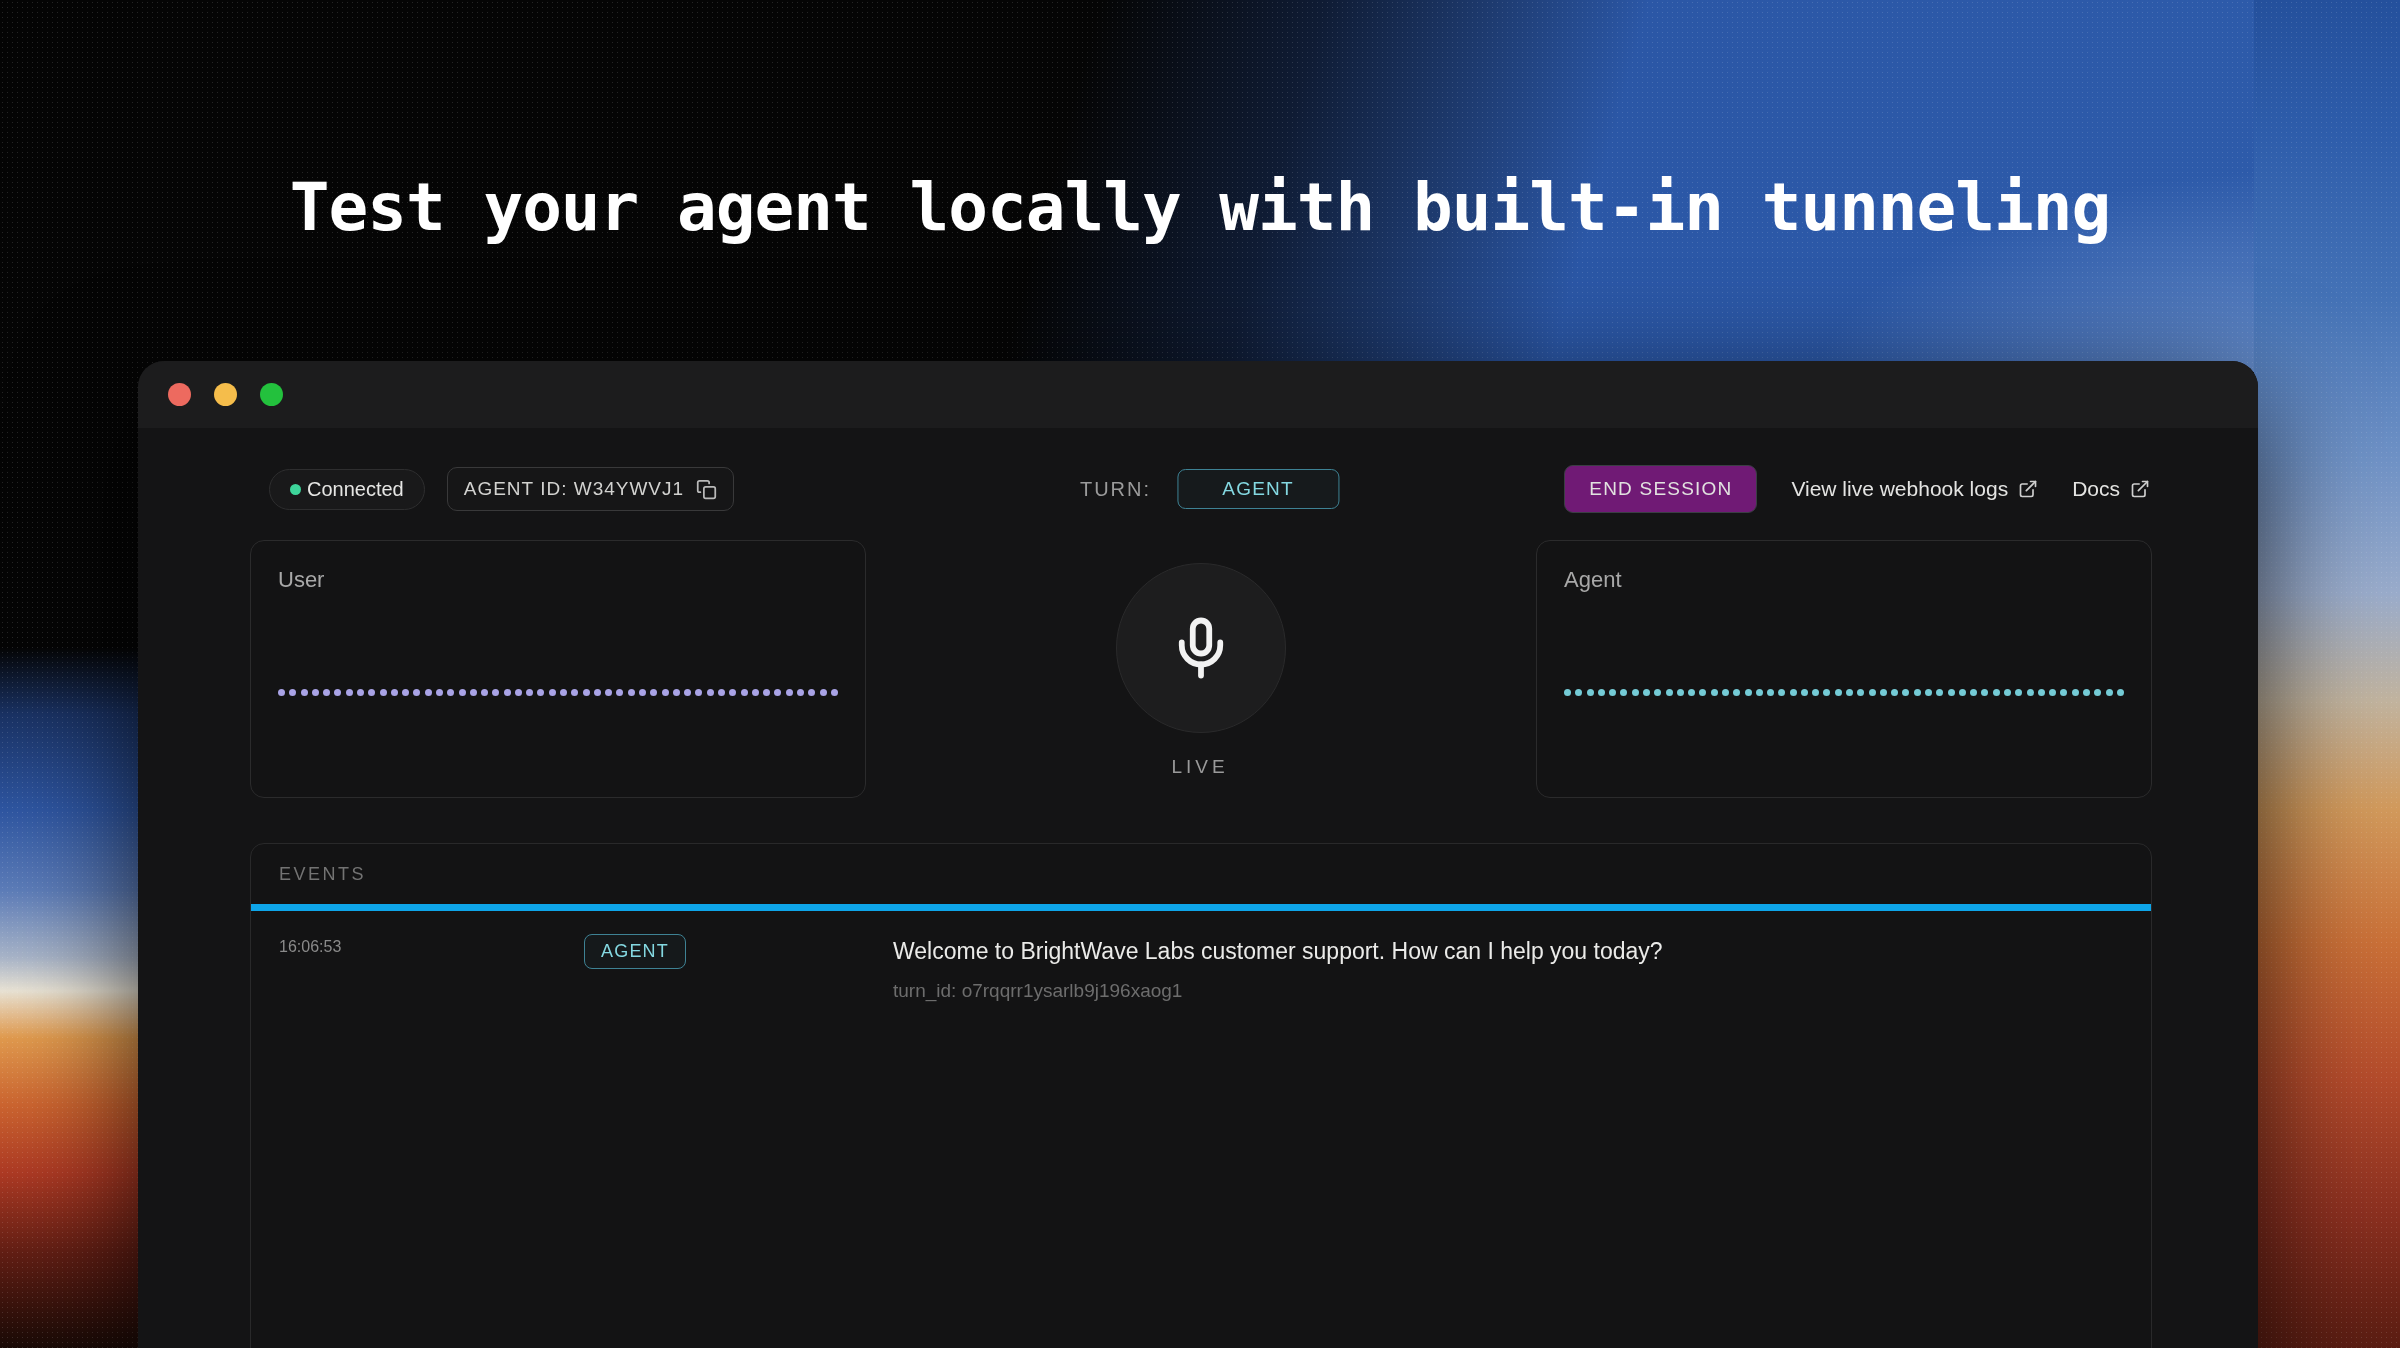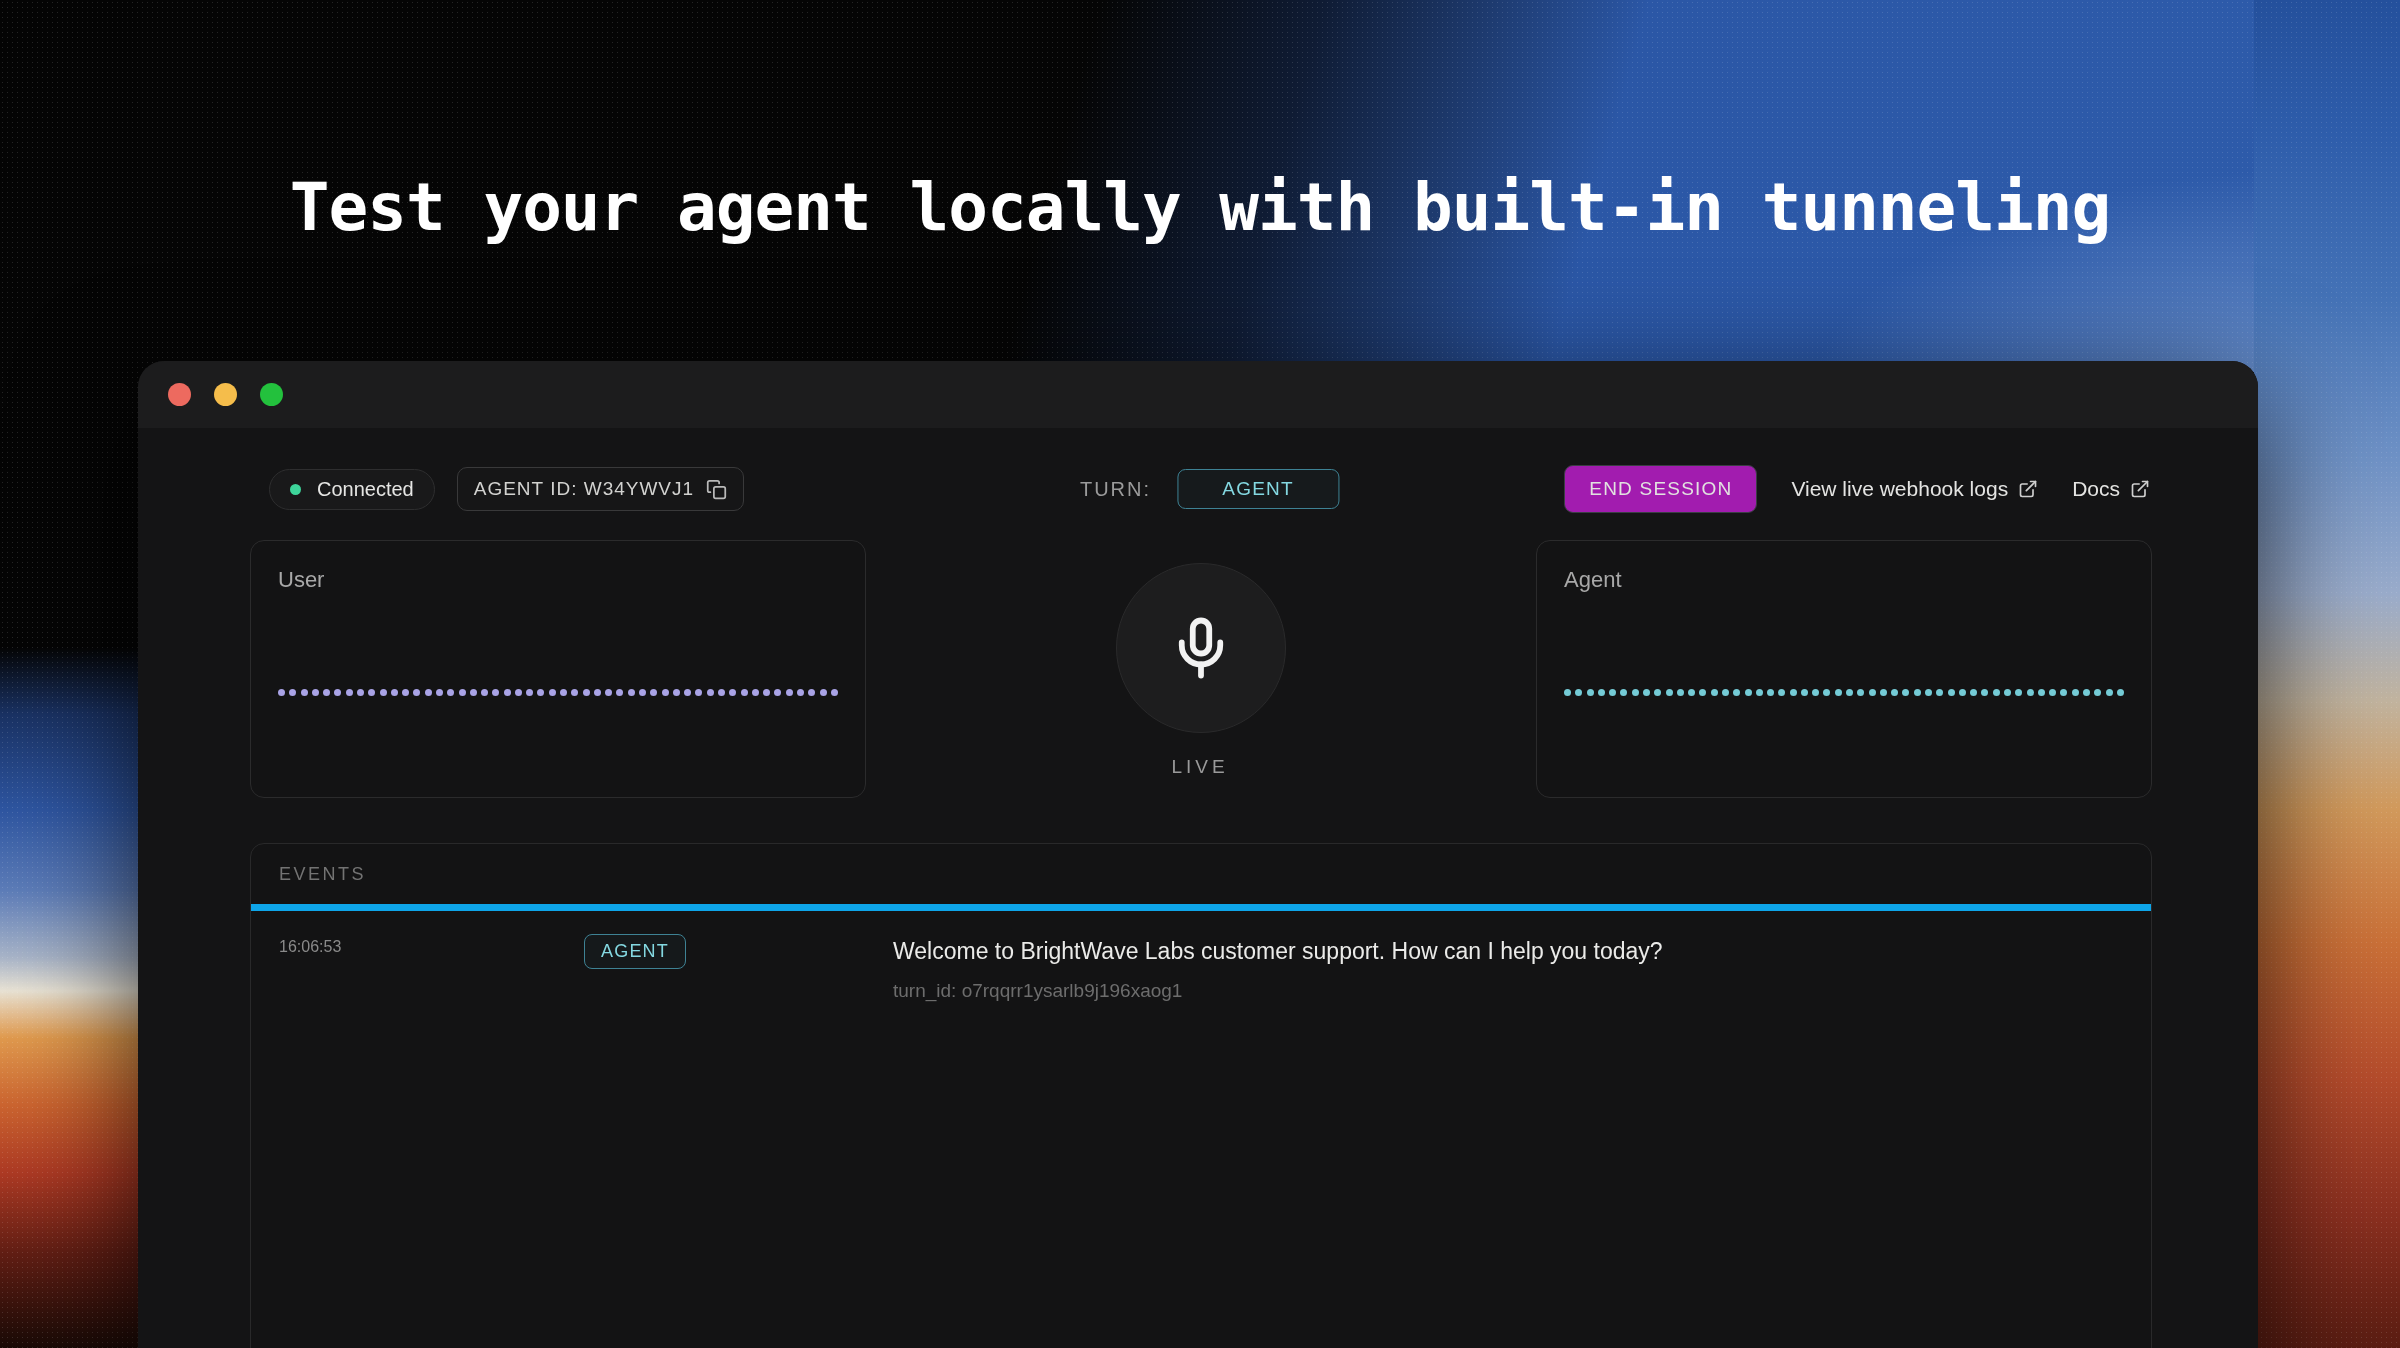--- a/index.html
+++ b/index.html
@@ -52,40 +52,40 @@
     display:flex;align-items:center;padding-left:30px;gap:23px;
   }
   .tl{width:23px;height:23px;border-radius:50%;cursor:pointer;}
   .tl.red{background:#ed6a5f;} .tl.yellow{background:#f5bd4b;} .tl.green{background:#23c13d;}
 
   
   .toolbar{position:absolute;top:106px;left:131px;right:108px;height:44px;
     display:flex;align-items:center;}
   .toolbar-left{display:flex;align-items:center;gap:22px;}
   .pill{
-    display:flex;align-items:center;gap:16px;border:1px solid #2e2e2f;background:#19191a;
+    display:flex;align-items:center;gap:6px;border:1px solid #2e2e2f;background:#19191a;
     border-radius:999px;padding:8px 20px;color:#e6e6e4;font-size:20px;
   }
   .status-dot{width:11px;height:11px;border-radius:50%;background:#3ed59b;}
   .agent-id{
     display:flex;align-items:center;gap:12px;border:1px solid #39393a;border-radius:10px;
     padding:10px 16px;color:#d2d2d0;font-size:19px;letter-spacing:1px;cursor:pointer;background:#161617;
   }
   .agent-id svg{stroke:#b9b9b9;}
   .turn-group{position:absolute;left:50%;top:50%;transform:translate(-50%,-50%);
     display:flex;align-items:center;}
   .turn-label{color:#9b9b9b;font-size:20px;letter-spacing:2px;margin-right:26px;}
   .badge{display:inline-block;border-radius:8px;font-size:18px;letter-spacing:1.2px;
     padding:6px 16px;white-space:nowrap;}
   .badge.agent{border:1px solid #3e8294;color:#84d8e1;background:rgba(62,130,148,.06);}
   .badge.user{border:1px solid #6b46d6;color:#d9d7de;background:rgba(107,70,214,.06);}
   .turn-badge{min-width:128px;text-align:center;padding:8px 16px;font-size:19px;}
   .toolbar-right{margin-left:auto;display:flex;align-items:center;gap:34px;}
   .end-session{
-    border:1px solid #3b3e44;background:#a21caf;border-radius:9px;cursor:pointer;
+    border:1px solid #3b3e44;background:#701a75;border-radius:9px;cursor:pointer;
     padding:12px 24px;color:#e2e2e0;font-size:19px;letter-spacing:1.2px;
     font-family:"Liberation Sans", sans-serif;
   }
   .ext-link{display:inline-flex;align-items:center;gap:10px;color:#e4e4e2;font-size:21px;
     cursor:pointer;text-decoration:none;}
   .ext-link .link-text{text-underline-offset:6px;
     text-decoration-thickness:1.5px;text-decoration-color:#cfcfcf;}
   .ext-link svg{stroke:#cfcfcf;}
 
   

